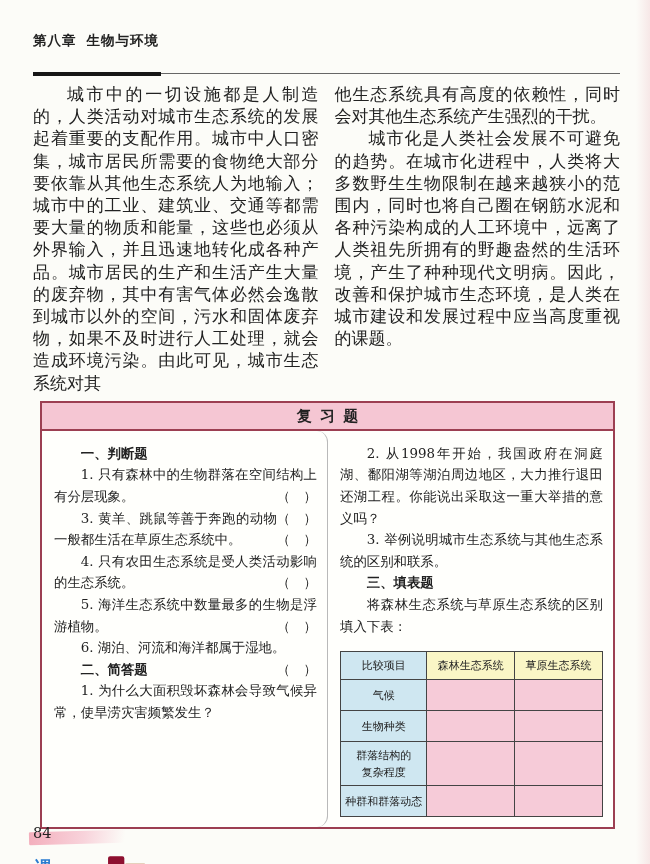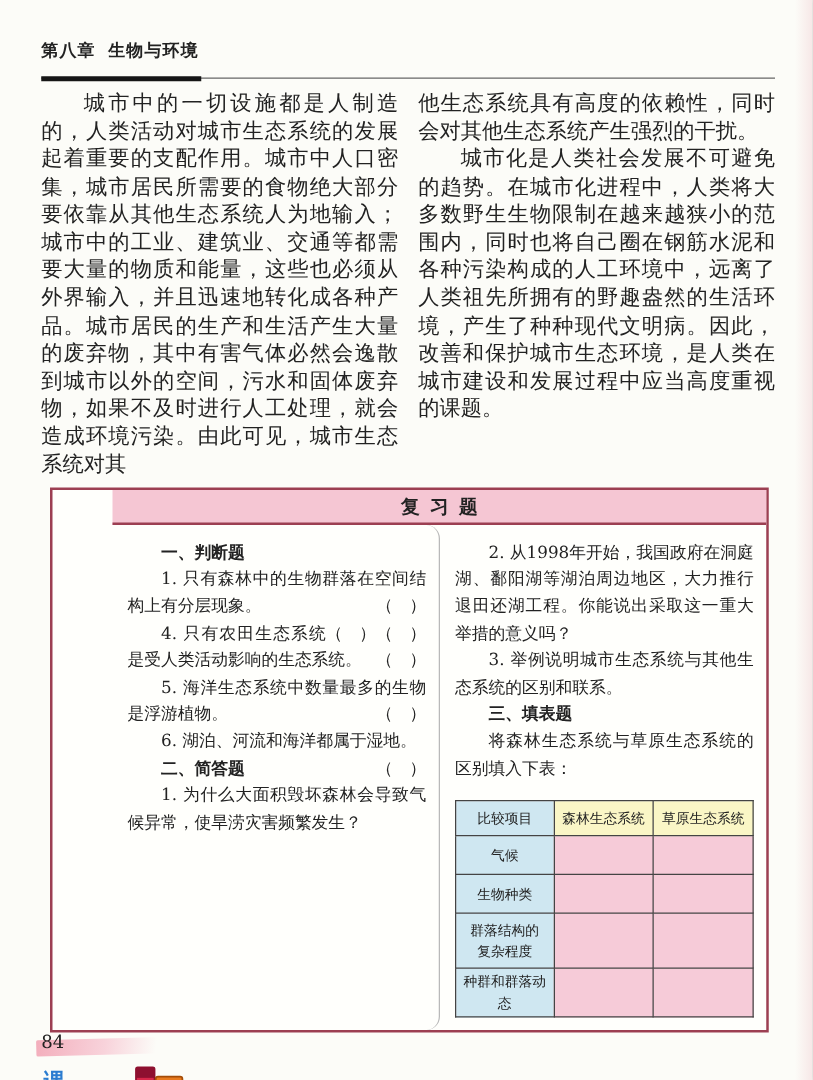--- a/index.html
+++ b/index.html
@@ -14,33 +14,33 @@
     overflow: hidden;
     box-shadow: 0 0 4px rgba(0,0,0,.25);
   }
   .page::after {
     content:""; position:absolute; right:0; top:0; bottom:0; width:14px;
     background: linear-gradient(to left, rgba(230,170,180,.25), transparent);
     pointer-events:none;
   }
 
   
-  .chapter-header { position: relative; padding-bottom: 12px; border-bottom: 1px solid #666; margin-bottom: 9px; }
+  .chapter-header { position: relative; padding-bottom: 23px; border-bottom: 1px solid #666; margin-bottom: 9px; }
   .chapter-header .txt { font-weight: bold; font-size: 13.5px; letter-spacing: 1px; }
   .chapter-header .txt + .txt { margin-left: 10px; }
   .thick-rule { position: absolute; left: 0; bottom: -2.5px; width: 128px; height: 4px; background: #161616; }
 
   
   .columns { display: flex; gap: 16px; }
   .col { flex: 1 1 0; }
   .body-text { font-size: 17px; line-height: 22.2px; text-align: justify; }
   p.indent { text-indent: 2em; }
 
   
-  .review-box { margin: 7px 5px 0 7px; border: 2px solid #9c3f52; background: #fffffc; padding-left: 48px; }
+  .review-box { margin: 7px 5px 0 7px; border: 2px solid #9c3f52; background: #fffffc; }
   .review-header {
     background: #f5c6d3; border-bottom: 2px solid #9c3f52;
     text-align: center; font-weight: bold; font-size: 15px;
     letter-spacing: .55em; text-indent: .55em; padding: 4px 0 3px;
   }
   .review-body { display: flex; align-items: stretch; }
   .review-col { flex: 1 1 0; padding: 12px 10px 10px 12px; font-size: 13.4px; line-height: 21.6px; text-align: justify; }
   .review-col.left { border-right: 1px solid #b9b9b9; border-radius: 11px; }
   .q-heading { text-indent: 2em; font-weight: bold; }
   .question { text-indent: 2em; }
@@ -96,21 +96,21 @@
   </section>
 
   <section class="review-box">
     <div class="review-header">复习题</div>
     <div class="review-body">
 
       <div class="review-col left">
         <p class="q-heading">一、判断题</p>
         <div class="question"><span>1. 只有森林中的生物群落在空间结构上有分层现象。</span><span class="paren">（　）</span></div>
         <div class="question"><span class="paren">（　）</span></div>
-        <div class="question"><span class="paren">（　）</span></div>
+        <div class="question"><span>3. 黄羊、跳鼠等善于奔跑的动物一般都生活在草原生态系统中。</span><span class="paren">（　）</span></div>
         <div class="question"><span>4. 只有农田生态系统是受人类活动影响的生态系统。</span><span class="paren">（　）</span></div>
         <div class="question"><span>5. 海洋生态系统中数量最多的生物是浮游植物。</span><span class="paren">（　）</span></div>
         <div class="question"><span>6. 湖泊、河流和海洋都属于湿地。</span><span class="paren">（　）</span></div>
         <p class="q-heading">二、简答题</p>
         <div class="question">1. 为什么大面积毁坏森林会导致气候异常，使旱涝灾害频繁发生？</div>
       </div>
 
       <div class="review-col right">
         <div class="question">2. 从1998年开始，我国政府在洞庭湖、鄱阳湖等湖泊周边地区，大力推行退田还湖工程。你能说出采取这一重大举措的意义吗？</div>
         <div class="question">3. 举例说明城市生态系统与其他生态系统的区别和联系。</div>

